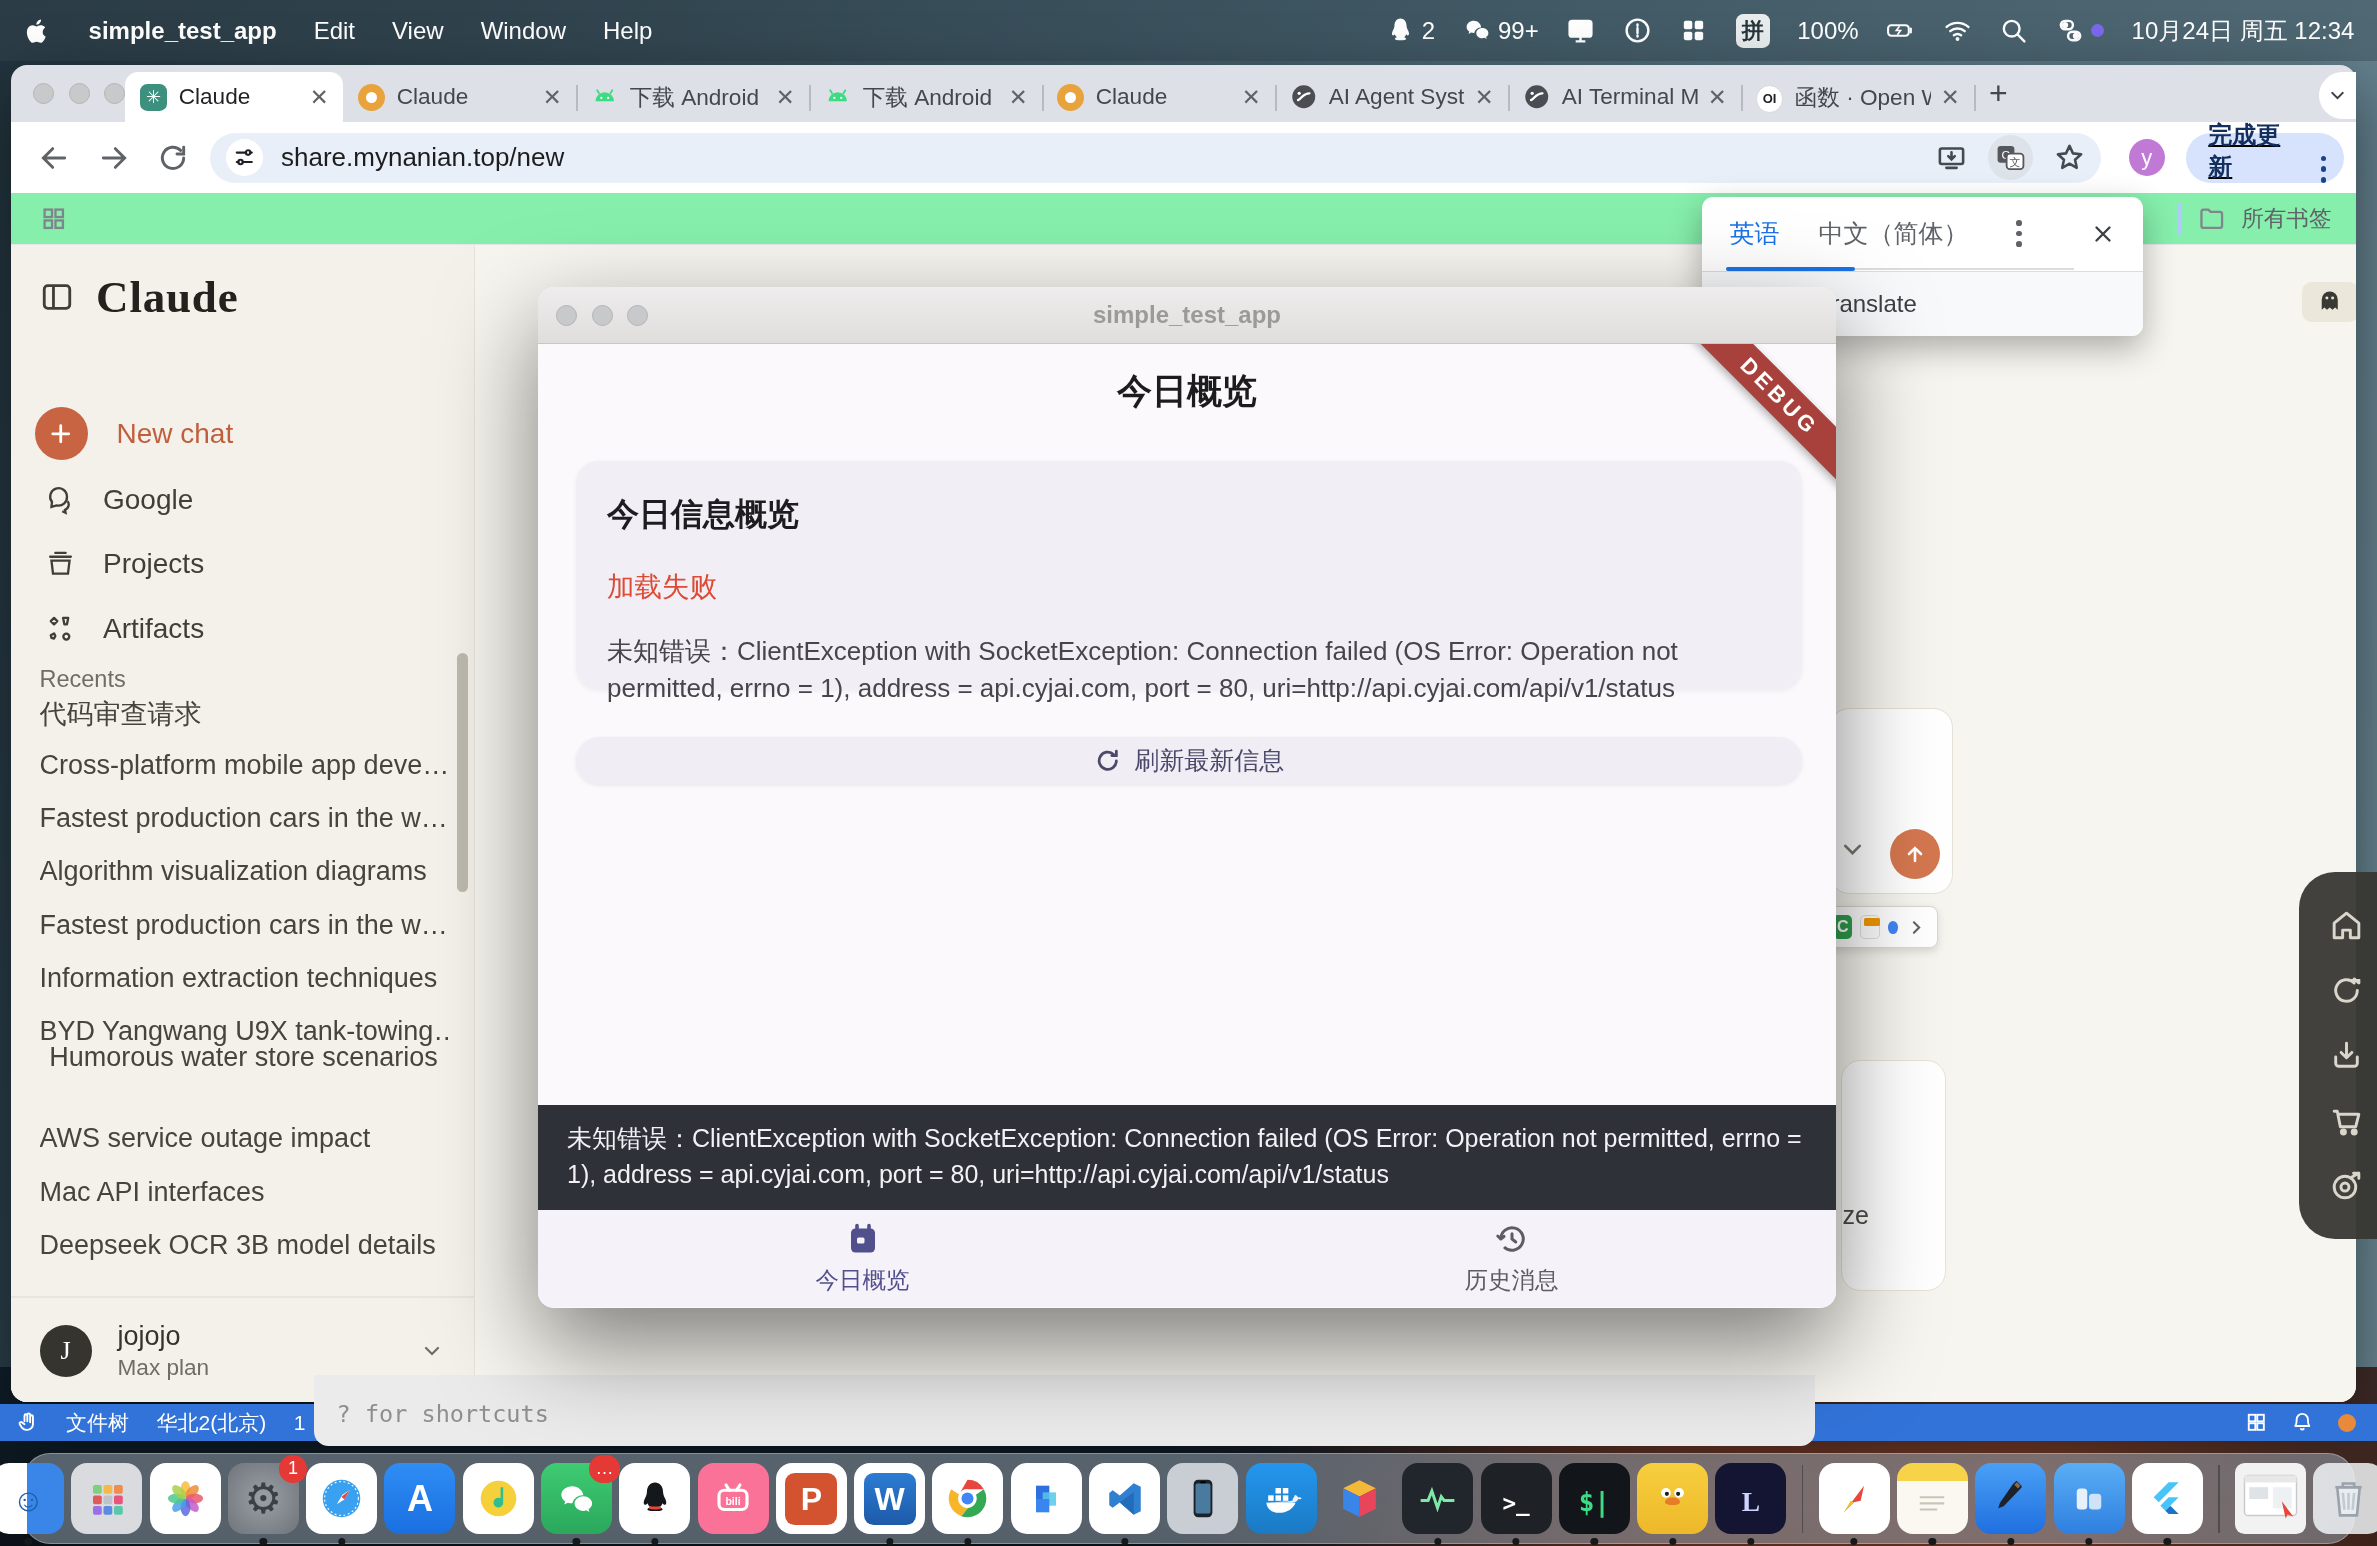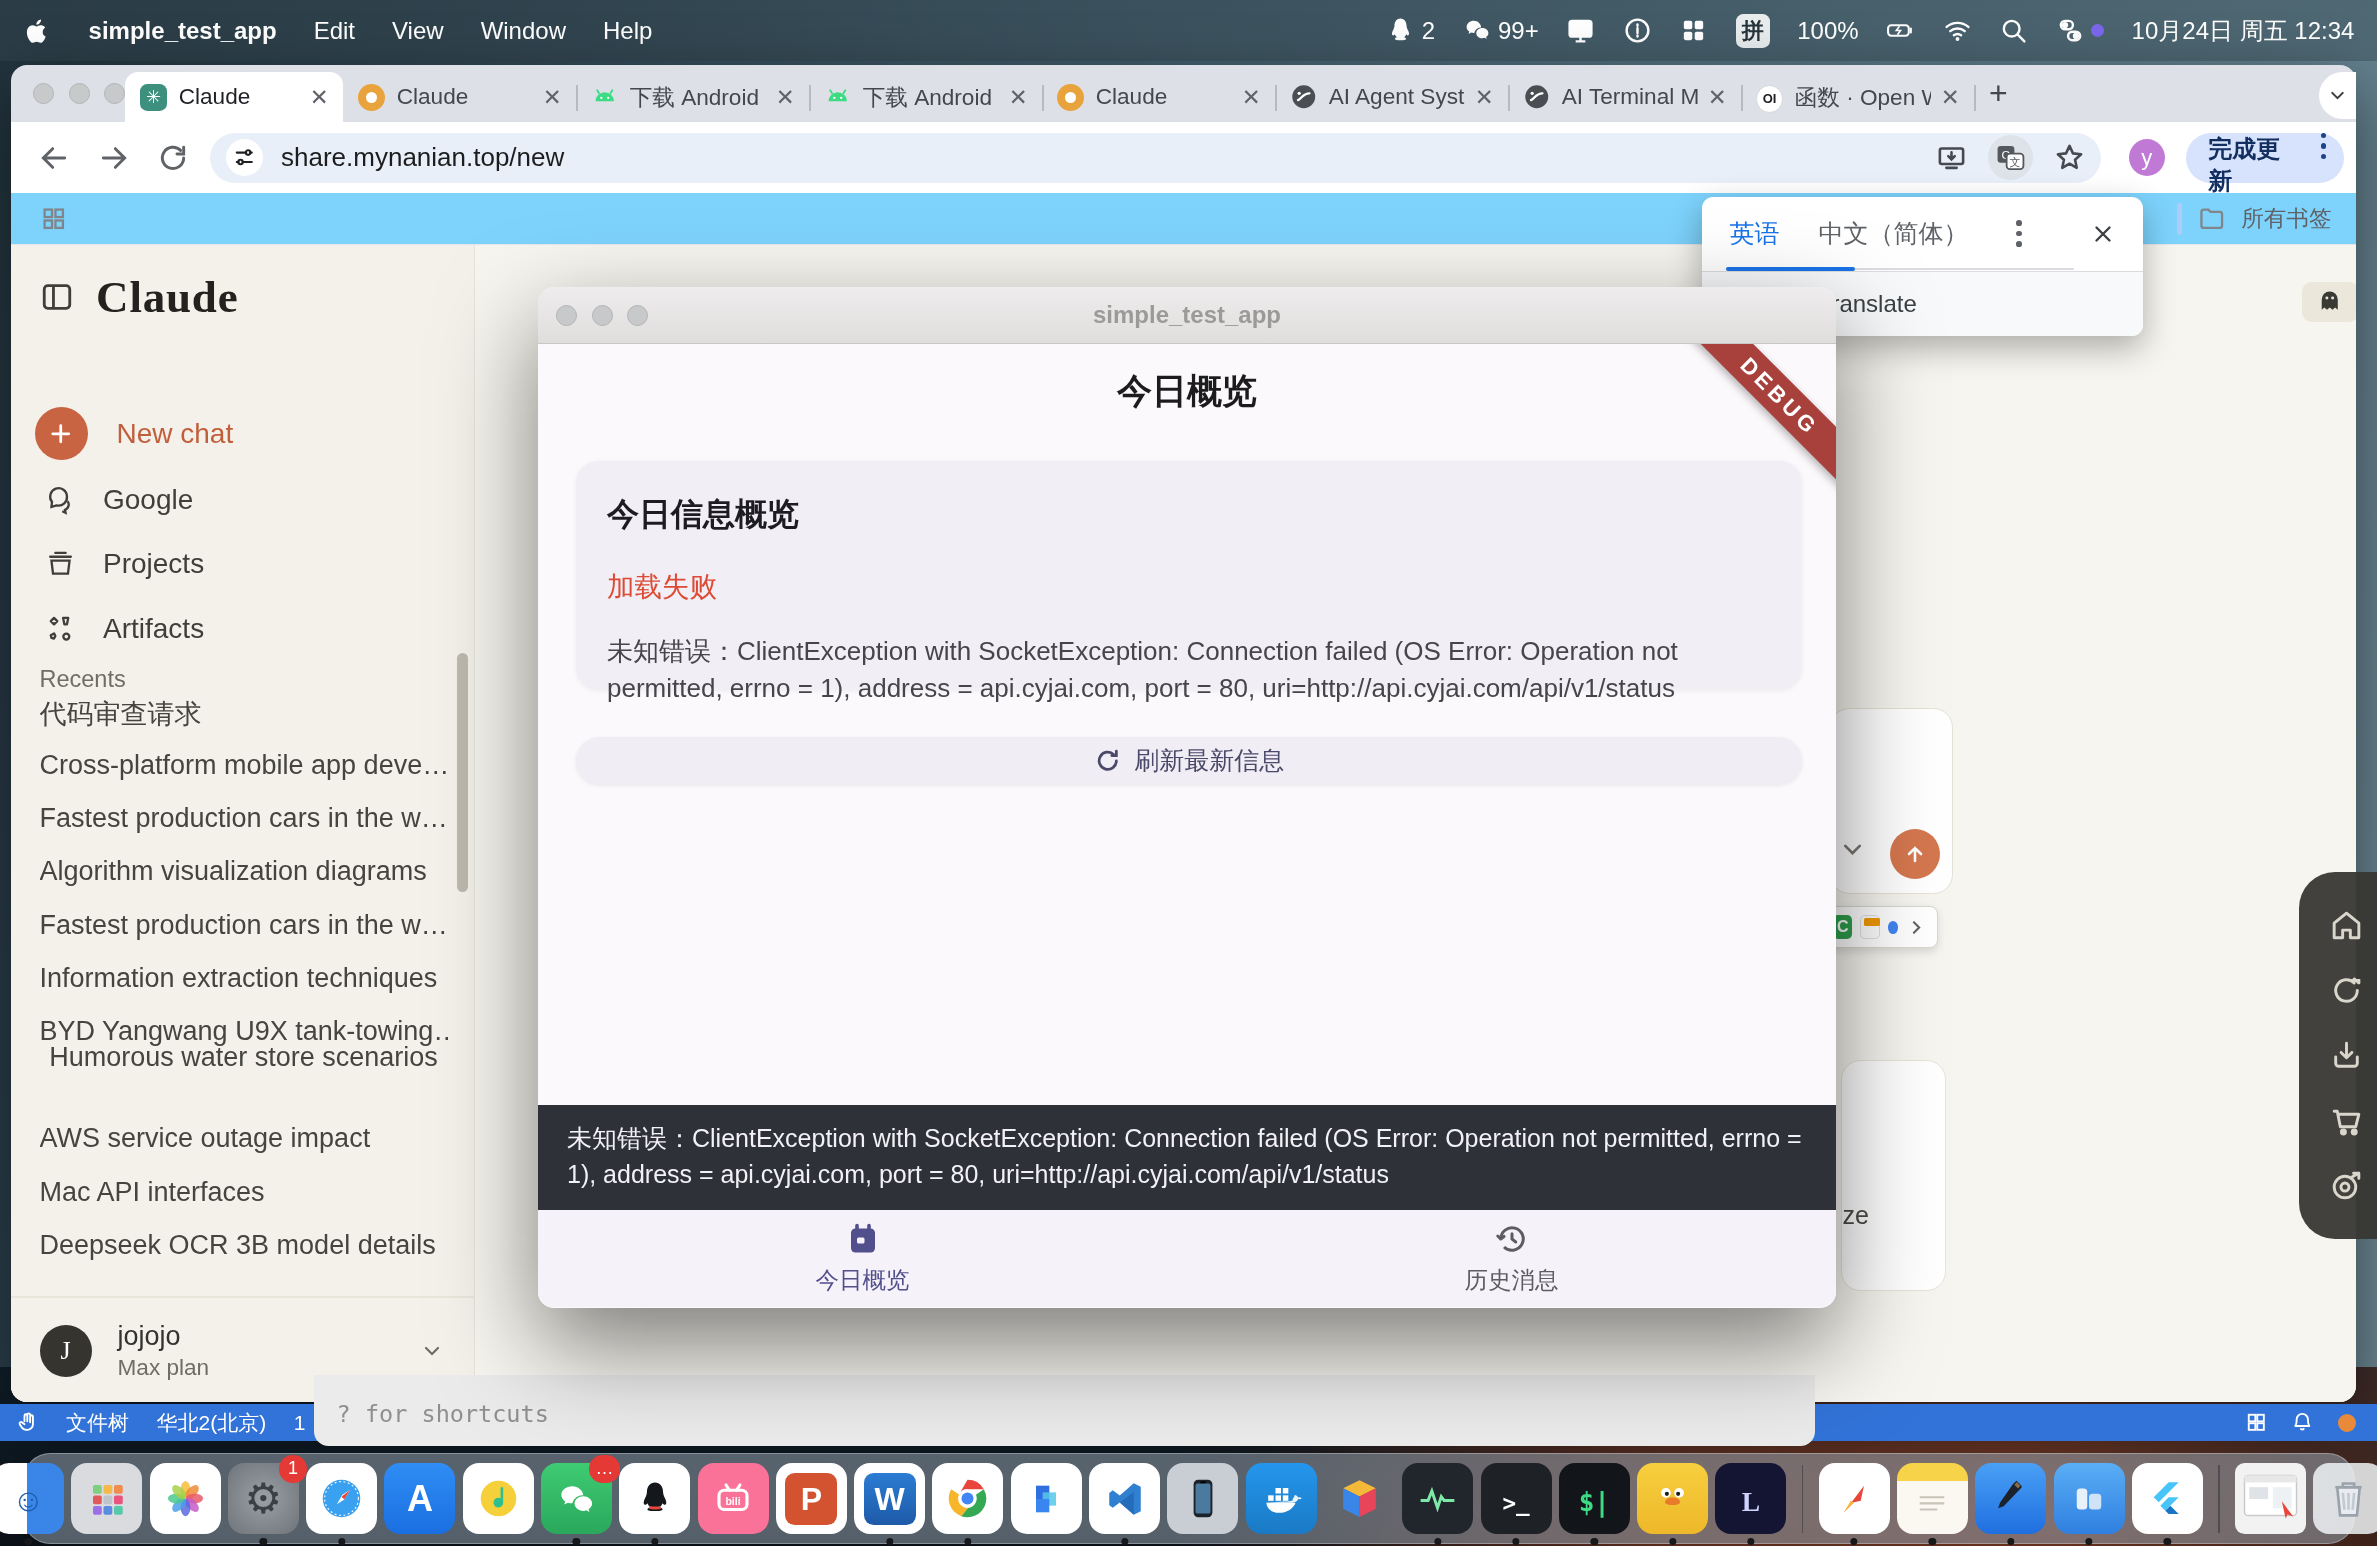--- a/index.html
+++ b/index.html
@@ -65,26 +65,26 @@
   #omnibox .tune { width:37px; height:37px; background:#fff; border-radius:50%; display:flex;
     align-items:center; justify-content:center; color:#1f2125; }
   #url-text { margin-left:18px; font-size:26px; color:#1d1d1f; flex:1; }
   .omni-ico { margin-left:21px; color:#454a50; }
   .omni-ico svg { width:31px; height:31px; }
   .omni-ico.gt { background:#dde3e9; border-radius:50%; width:45px; height:45px; display:flex;
     align-items:center; justify-content:center; }
   #avatar { margin-left:27.5px; width:37px; height:37px; border-radius:50%; background:#c07ad6; color:#fff;
     font-size:22px; display:flex; align-items:center; justify-content:center; }
   #update-pill { margin-left:21px; margin-right:11.3px; height:50px; background:#d7e3fc; border-radius:25px;
-    display:flex; align-items:flex-start; padding:0 18px 0 22.6px; gap:19.4px; }
+    display:flex; align-items:flex-end; padding:0 18px 0 22.6px; gap:19.4px;text-decoration:underline; }
   #update-pill .u-label { font-size:24px; color:#132f60; font-weight:bold; }
   .dots-v { display:flex; flex-direction:column; gap:4.9px; }
   .dots-v i { width:5.7px; height:5.7px; border-radius:50%; background:#1b4387; }
 
-  #bmrow { left:0; top:128px; width:100%; height:52px; background:#7dd3fc; border-bottom:0.8px solid #e4e6e9;
+  #bmrow { left:0; top:128px; width:100%; height:52px; background:#86efac; border-bottom:0.8px solid #e4e6e9;
     display:flex; align-items:center; }
   #bmrow .grid-ico { margin-left:29px; color:#80858b; }
   #bm-right { margin-left:auto; display:flex; align-items:center; margin-right:24px; gap:16px; }
   #bm-sep { width:4.9px; height:32px; border-radius:2.4px; background:#aecbfa; }
   #bm-right .f-label { font-size:22.6px; color:#5f6368; }
   #bm-right svg { width:27.5px; height:27.5px; color:#80868b; }
 
   #pagearea { left:0; top:180px; width:2345px; height:1157px; background:#f7f5ef; border-radius:0 0 16px 16px; overflow:hidden; }
 
   

